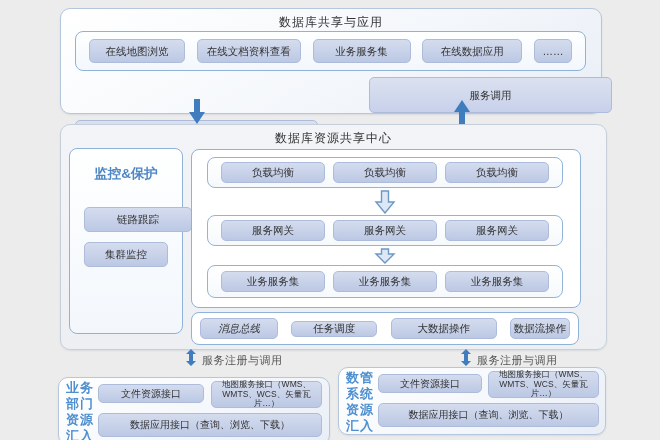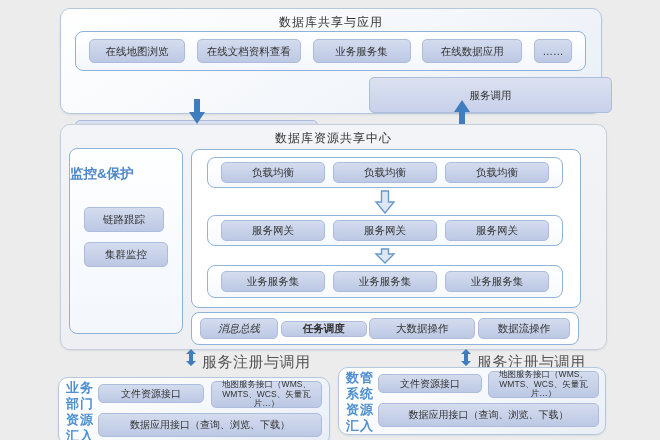--- a/index.html
+++ b/index.html
@@ -42,21 +42,21 @@
     white-space:pre-line;color:#4e8fd0;font-weight:bold;letter-spacing:1px;
   }
   .tier{
     position:absolute;left:15px;width:356px;
     border:1px solid #93b4da;border-radius:8px;
     background:linear-gradient(180deg,#ffffff,#f6f9fc);
     display:flex;align-items:center;justify-content:space-between;
     padding:0 13px;box-sizing:border-box;
   }
   .arrow-svg{position:absolute;}
-  .reg-label{position:absolute;font-size:15px;color:#555;letter-spacing:0.5px;}
+  .reg-label{position:absolute;font-size:11px;color:#555;letter-spacing:0.5px;}
 </style>
 </head>
 <body>
 
 <div class="stage">
 
   <div class="panel" style="left:60px;top:8px;width:540px;height:104px;">
     <div class="sec-title">数据库共享与应用</div>
 
     <div class="white-group row-flex" style="left:14px;top:22px;width:511px;height:40px;padding:0 13px;">
@@ -75,22 +75,22 @@
     <polygon points="8,0 14,0 14,13 19,13 11,25 3,13 8,13" fill="#3f7dbe"></polygon>
   </svg>
   <svg class="arrow-svg" style="left:451px;top:99px;" width="22" height="26" viewBox="0 0 22 26">
     <polygon points="8,26 14,26 14,13 19,13 11,1 3,13 8,13" fill="#3f7dbe"></polygon>
   </svg>
 
   <div class="panel gray" style="left:60px;top:124px;width:545px;height:224px;">
     <div class="sec-title">数据库资源共享中心</div>
 
     <div class="white-group" style="left:8px;top:23px;width:112px;height:184px;">
-      <div class="blue-title" style="position:absolute;left:0;right:0;top:16px;text-align:left;font-size:13.5px;">监控&amp;保护</div>
-      <div class="chip" style="position:absolute;left:14px;top:58px;width:80px;height:25px;text-align:center;">链路跟踪</div>
+      <div class="blue-title" style="position:absolute;left:0;right:0;top:16px;text-align:center;font-size:13.5px;">监控&amp;保护</div>
+      <div class="chip" style="position:absolute;left:14px;top:58px;width:108px;height:25px;text-align:center;">链路跟踪</div>
       <div class="chip" style="position:absolute;left:14px;top:93px;width:84px;height:25px;">集群监控</div>
     </div>
 
     <div class="white-group" style="left:130px;top:24px;width:388px;height:157px;background:#ffffff;">
 
       <div class="tier" style="top:7px;height:31px;">
         <div class="chip" style="width:104px;height:21px;">负载均衡</div>
         <div class="chip" style="width:104px;height:21px;">负载均衡</div>
         <div class="chip" style="width:104px;height:21px;">负载均衡</div>
       </div>
@@ -111,23 +111,23 @@
 
       <div class="tier" style="top:115px;height:33px;">
         <div class="chip" style="width:104px;height:21px;">业务服务集</div>
         <div class="chip" style="width:104px;height:21px;">业务服务集</div>
         <div class="chip" style="width:104px;height:21px;">业务服务集</div>
       </div>
     </div>
 
     <div class="white-group row-flex" style="left:130px;top:187px;width:388px;height:33px;padding:0 8px;background:#ffffff;">
       <div class="chip" style="width:78px;height:21px;font-style:italic;">消息总线</div>
-      <div class="chip" style="width:86px;height:16px;font-weight:bold;">任务调度</div>
+      <div class="chip" style="width:86px;height:16px;">任务调度</div>
       <div class="chip" style="width:106px;height:21px;">大数据操作</div>
-      <div class="chip" style="width:92px;height:21px;">数据流操作</div>
+      <div class="chip" style="width:60px;height:21px;">数据流操作</div>
     </div>
   </div>
 
   <svg class="arrow-svg" style="left:184px;top:349px;" width="14" height="17" viewBox="0 0 14 17">
     <polygon points="7,0 12,5 9,5 9,12 12,12 7,17 2,12 5,12 5,5 2,5" fill="#3f7dbe"></polygon>
   </svg>
   <div class="reg-label" style="left:202px;top:353px;">服务注册与调用</div>
 
   <svg class="arrow-svg" style="left:459px;top:349px;" width="14" height="17" viewBox="0 0 14 17">
     <polygon points="7,0 12,5 9,5 9,12 12,12 7,17 2,12 5,12 5,5 2,5" fill="#3f7dbe"></polygon>

